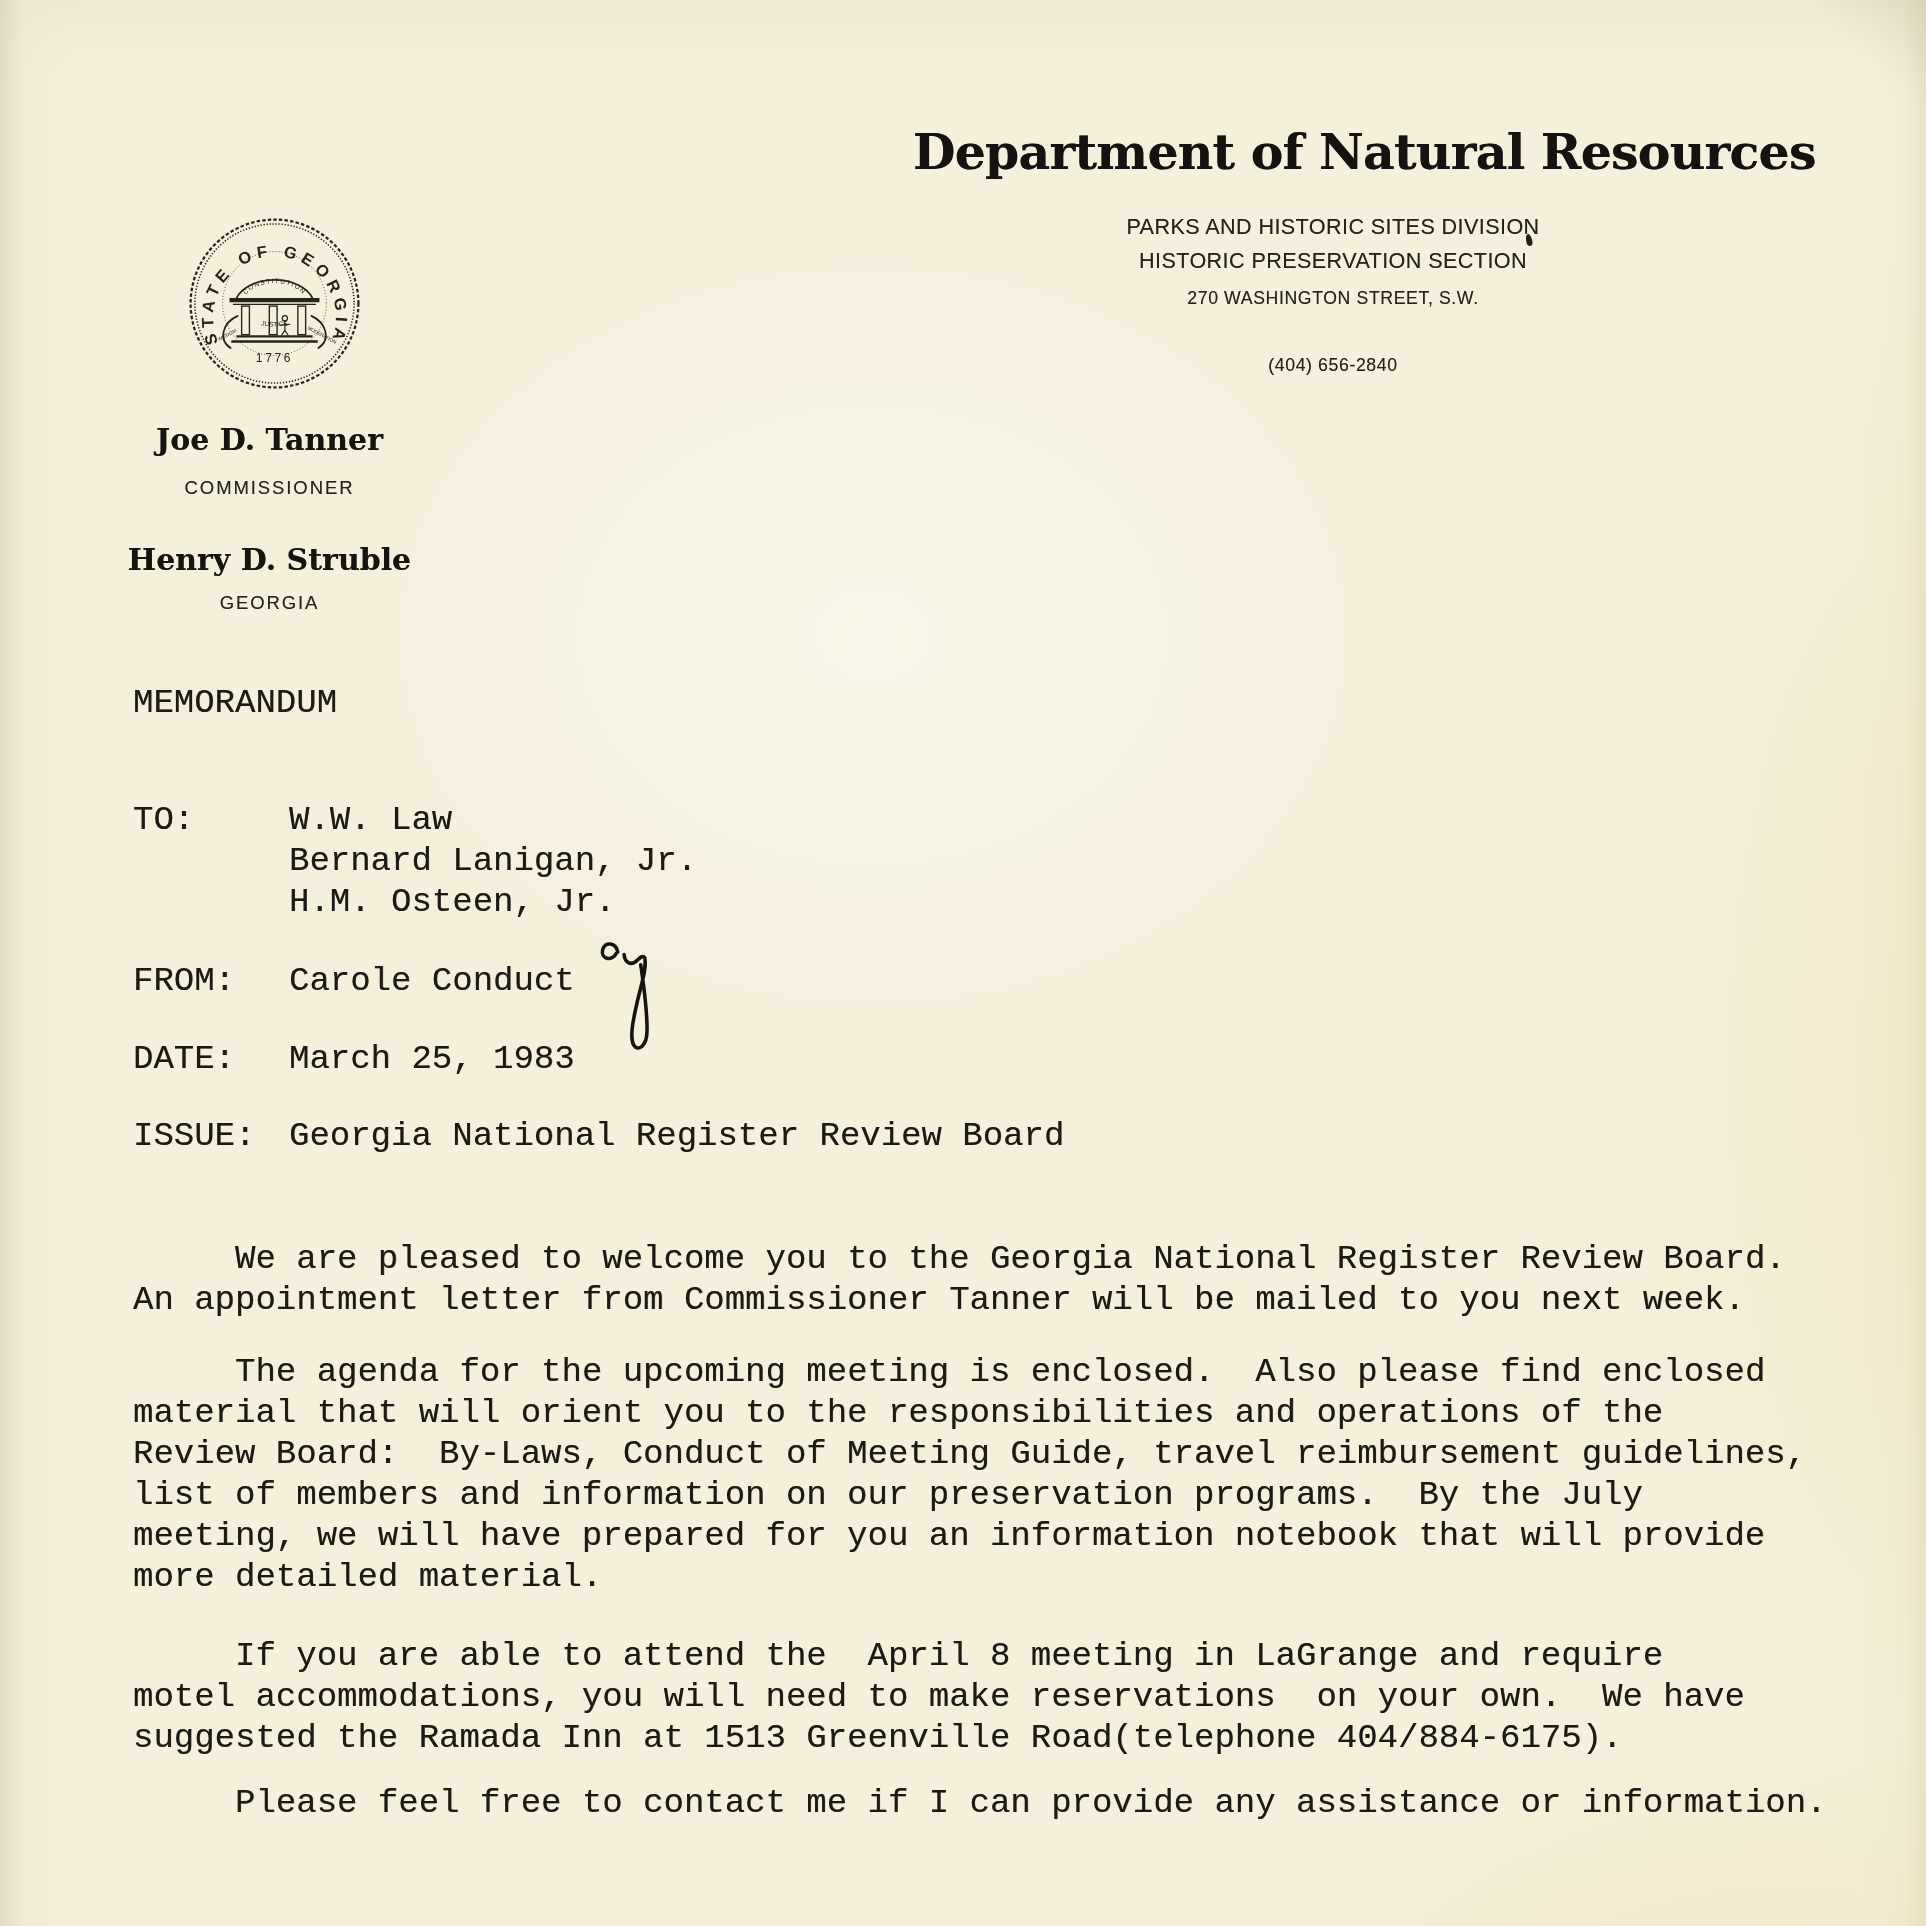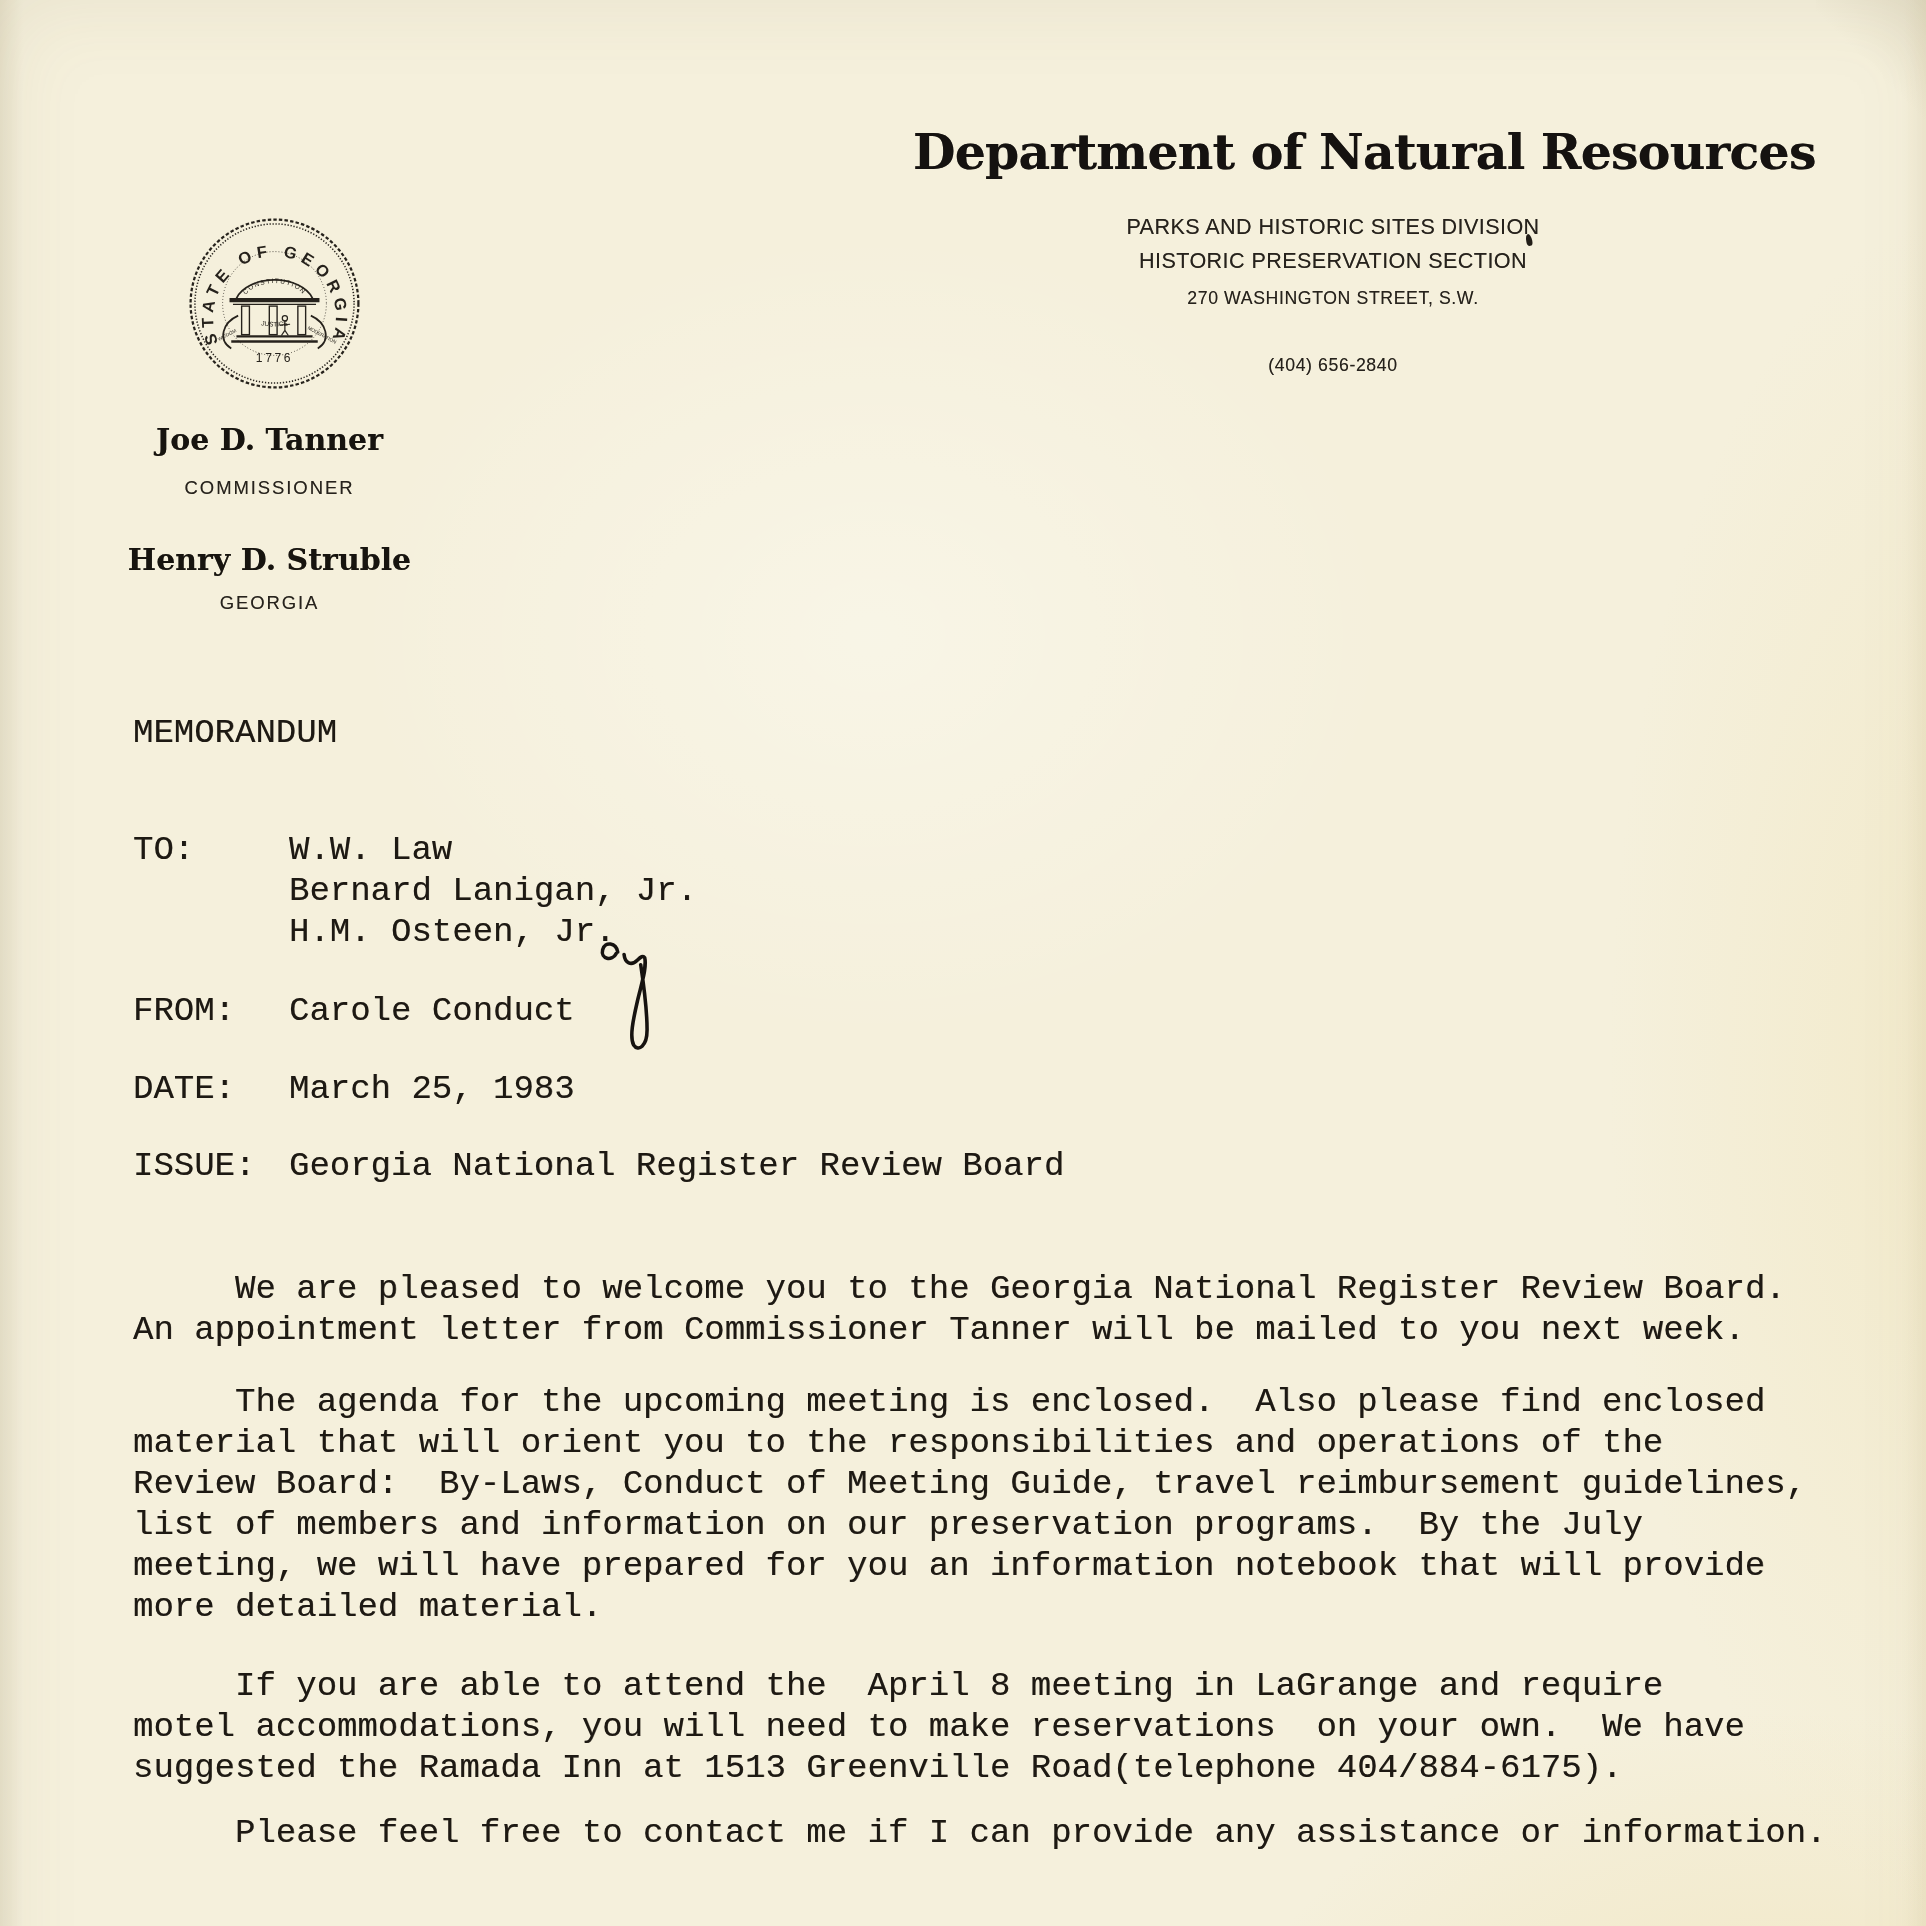--- a/index.html
+++ b/index.html
@@ -56,21 +56,20 @@
   .commissioner{top:477px;}
   .struble-name{top:542px;}
   .director{top:592px;}
   
   .type{
     font-family:"Liberation Mono", monospace;
     font-size:34px;
     line-height:41px;
     color:#1d1913;
     text-shadow:0.3px 0.2px 0.3px rgba(25,18,10,0.5);
-    margin-top:30px;
   }
   .pre{white-space:pre-wrap;}
   .memo-heading{left:133px;top:683px;}
   .row{left:133px;}
   .row .label{position:absolute;left:0;top:0;white-space:pre;}
   .row .value{position:absolute;left:156px;top:0;white-space:pre;}
   .row-to{top:800px;}
   .row-from{top:961px;}
   .row-date{top:1039px;}
   .row-issue{top:1116px;}

